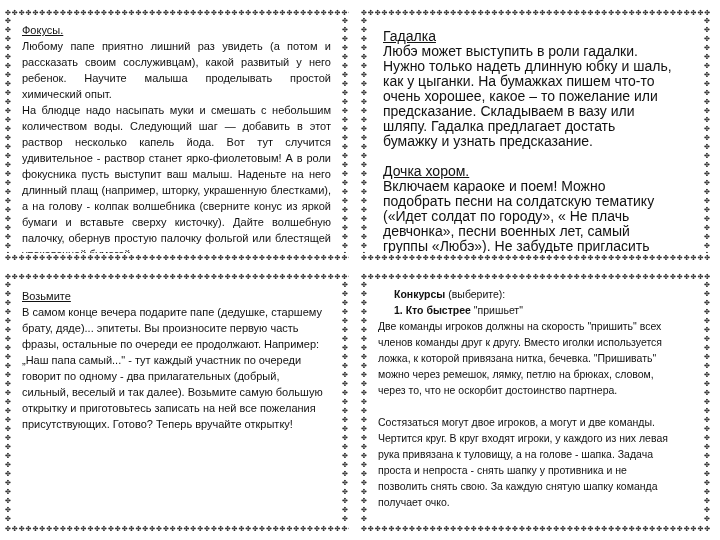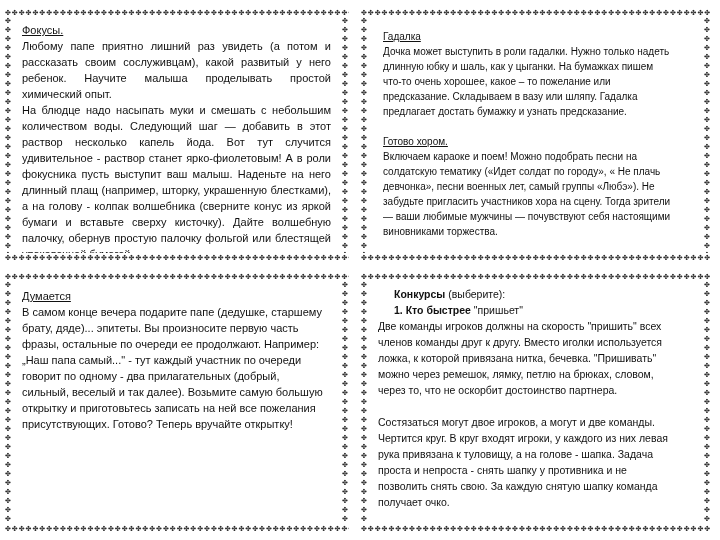--- a/index.html
+++ b/index.html
@@ -26,21 +26,21 @@
   .orn-v {
     position:absolute; top:9px; bottom:9px; width:9px; overflow:hidden;
     font-size:7px; line-height:9px; letter-spacing:1px; white-space:nowrap;
     writing-mode:vertical-rl; text-orientation:upright;
     user-select:none;
   }
   .orn-left { left:0; }
   .orn-right { right:0; }
   .content { position:absolute; inset:9px; overflow:hidden; }
   .c-tricks   { padding:5px 10px 0 9px;  font-size:11px;   line-height:16px; text-align:justify; }
-  .c-fortune  { padding:12px 30px 0 14px; font-size:10px; line-height:15px; }
+  .c-fortune  { padding:12px 30px 0 14px; font-size:14px; line-height:15px; }
   .c-praise   { padding:7px 14px 0 9px;  font-size:11px;   line-height:16px; }
   .c-contests { padding:5px 24px 0 9px;  font-size:10.5px; line-height:16px; }
   .h-underline { text-decoration:underline; }
   .bold { font-weight:bold;margin-left:16px; }
   .spacer15 { height:15px; }
   .spacer16 { height:16px; }
   p { margin:0; }
 </style>
 </head>
 <body>
@@ -59,34 +59,34 @@
     </div>
   </div>
 
   <div class="card">
     <div class="orn-h orn-top" style="color: rgb(43, 43, 43);">✤✤✤✤✤✤✤✤✤✤✤✤✤✤✤✤✤✤✤✤✤✤✤✤✤✤✤✤✤✤✤✤✤✤✤✤✤✤✤✤✤✤✤✤✤✤✤✤✤✤✤✤✤✤✤✤✤✤✤✤</div>
     <div class="orn-h orn-bottom" style="color: rgb(43, 43, 43);">✤✤✤✤✤✤✤✤✤✤✤✤✤✤✤✤✤✤✤✤✤✤✤✤✤✤✤✤✤✤✤✤✤✤✤✤✤✤✤✤✤✤✤✤✤✤✤✤✤✤✤✤✤✤✤✤✤✤✤✤</div>
     <div class="orn-v orn-left" style="color: rgb(43, 43, 43);">✤✤✤✤✤✤✤✤✤✤✤✤✤✤✤✤✤✤✤✤✤✤✤✤✤✤✤✤✤✤✤✤✤✤✤✤✤✤✤✤</div>
     <div class="orn-v orn-right" style="color: rgb(43, 43, 43);">✤✤✤✤✤✤✤✤✤✤✤✤✤✤✤✤✤✤✤✤✤✤✤✤✤✤✤✤✤✤✤✤✤✤✤✤✤✤✤✤</div>
     <div class="content c-fortune">
       <div class="h-underline">Гадалка</div>
-      <p>Дочка может выступить в роли гадалки. Нужно только надеть длинную юбку и шаль, как у цыганки. На бумажках пишем что-то очень хорошее, какое – то пожелание или предсказание. Складываем в вазу или шляпу. Гадалка предлагает достать бумажку и узнать предсказание.</p>
+      <p>Любэ может выступить в роли гадалки. Нужно только надеть длинную юбку и шаль, как у цыганки. На бумажках пишем что-то очень хорошее, какое – то пожелание или предсказание. Складываем в вазу или шляпу. Гадалка предлагает достать бумажку и узнать предсказание.</p>
       <div class="spacer15"></div>
-      <div class="h-underline">Готово хором.</div>
+      <div class="h-underline">Дочка хором.</div>
       <p>Включаем караоке и поем! Можно подобрать песни на солдатскую тематику («Идет солдат по городу», « Не плачь девчонка», песни военных лет, самый группы «Любэ»). Не забудьте пригласить участников хора на сцену. Тогда зрители — ваши любимые мужчины — почувствуют себя настоящими виновниками торжества.</p>
     </div>
   </div>
 
   <div class="card">
     <div class="orn-h orn-top" style="color: rgb(43, 43, 43);">✤✤✤✤✤✤✤✤✤✤✤✤✤✤✤✤✤✤✤✤✤✤✤✤✤✤✤✤✤✤✤✤✤✤✤✤✤✤✤✤✤✤✤✤✤✤✤✤✤✤✤✤✤✤✤✤✤✤✤✤</div>
     <div class="orn-h orn-bottom" style="color: rgb(43, 43, 43);">✤✤✤✤✤✤✤✤✤✤✤✤✤✤✤✤✤✤✤✤✤✤✤✤✤✤✤✤✤✤✤✤✤✤✤✤✤✤✤✤✤✤✤✤✤✤✤✤✤✤✤✤✤✤✤✤✤✤✤✤</div>
     <div class="orn-v orn-left" style="color: rgb(43, 43, 43);">✤✤✤✤✤✤✤✤✤✤✤✤✤✤✤✤✤✤✤✤✤✤✤✤✤✤✤✤✤✤✤✤✤✤✤✤✤✤✤✤</div>
     <div class="orn-v orn-right" style="color: rgb(43, 43, 43);">✤✤✤✤✤✤✤✤✤✤✤✤✤✤✤✤✤✤✤✤✤✤✤✤✤✤✤✤✤✤✤✤✤✤✤✤✤✤✤✤</div>
     <div class="content c-praise">
-      <div class="h-underline">Думается</div>
+      <div class="h-underline">Возьмите</div>
       <p>В самом конце вечера подарите папе (дедушке, старшему брату, дяде)... эпитеты. Вы произносите первую часть фразы, остальные по очереди ее продолжают. Например: „Наш папа самый..." - тут каждый участник по очереди говорит по одному - два прилагательных (добрый, сильный, веселый и так далее). Возьмите самую большую открытку и приготовьтесь записать на ней все пожелания присутствующих. Готово? Теперь вручайте открытку!</p>
     </div>
   </div>
 
   <div class="card">
     <div class="orn-h orn-top" style="color: rgb(43, 43, 43);">✤✤✤✤✤✤✤✤✤✤✤✤✤✤✤✤✤✤✤✤✤✤✤✤✤✤✤✤✤✤✤✤✤✤✤✤✤✤✤✤✤✤✤✤✤✤✤✤✤✤✤✤✤✤✤✤✤✤✤✤</div>
     <div class="orn-h orn-bottom" style="color: rgb(43, 43, 43);">✤✤✤✤✤✤✤✤✤✤✤✤✤✤✤✤✤✤✤✤✤✤✤✤✤✤✤✤✤✤✤✤✤✤✤✤✤✤✤✤✤✤✤✤✤✤✤✤✤✤✤✤✤✤✤✤✤✤✤✤</div>
     <div class="orn-v orn-left" style="color: rgb(43, 43, 43);">✤✤✤✤✤✤✤✤✤✤✤✤✤✤✤✤✤✤✤✤✤✤✤✤✤✤✤✤✤✤✤✤✤✤✤✤✤✤✤✤</div>
     <div class="orn-v orn-right" style="color: rgb(43, 43, 43);">✤✤✤✤✤✤✤✤✤✤✤✤✤✤✤✤✤✤✤✤✤✤✤✤✤✤✤✤✤✤✤✤✤✤✤✤✤✤✤✤</div>
     <div class="content c-contests">

